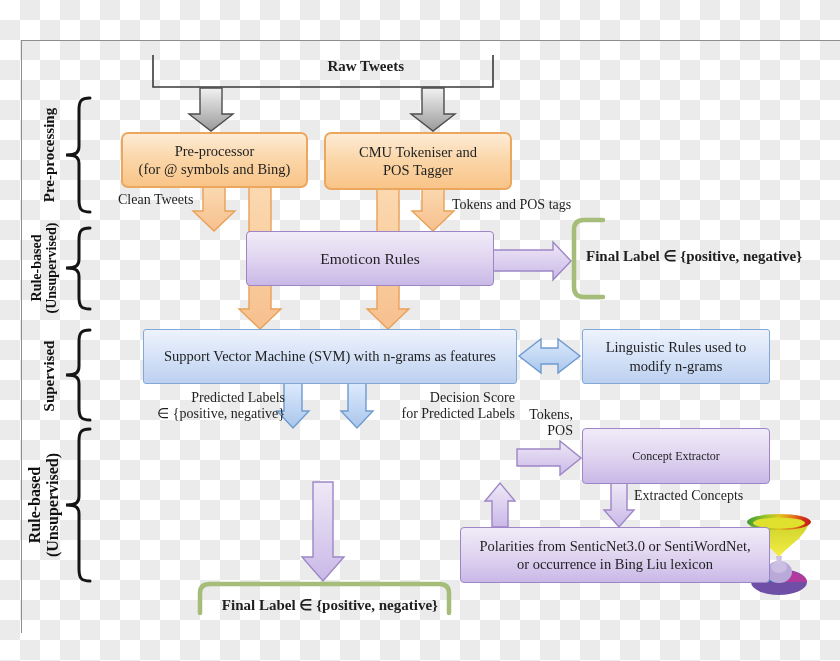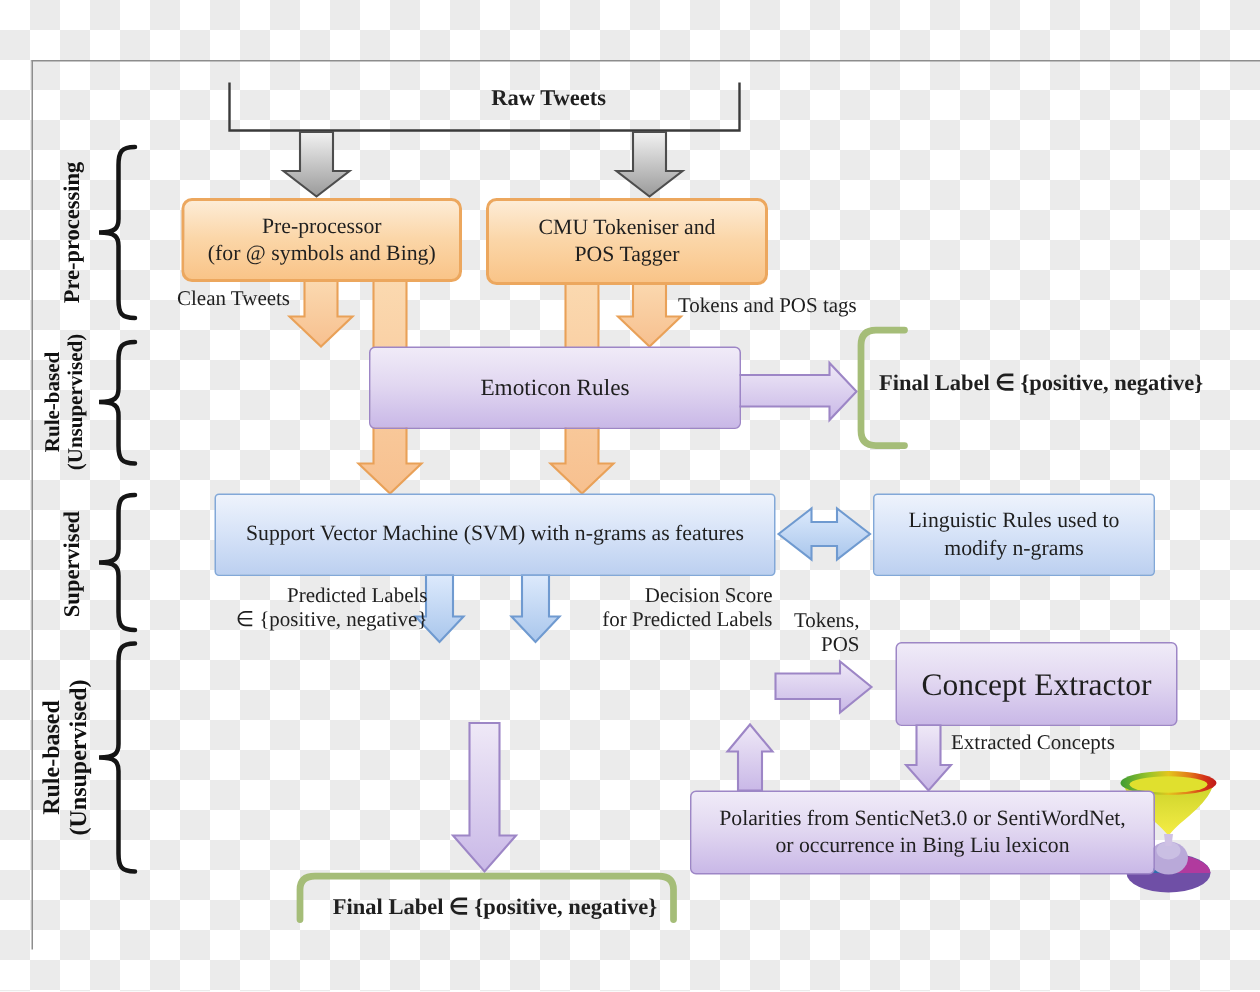--- a/index.html
+++ b/index.html
@@ -146,21 +146,21 @@
   <div class="elabel bold" style="left:586px;top:248px;width:220px;font-size:15px;white-space:nowrap;">Final Label ∈ {positive, negative}</div>
 
   <div class="node blue" style="left:143px;top:329px;width:374px;height:55px;">
     <span>Support Vector Machine (SVM) with n-grams as features</span>
   </div>
   <div class="node blue" style="left:582px;top:329px;width:188px;height:55px;">
     <span>Linguistic Rules used to</span>
     <span>modify n-grams</span>
   </div>
 
-  <div class="node purple" style="left:582px;top:428px;width:188px;height:56px;font-size:21px;margin-left:15px;">
+  <div class="node purple" style="left:582px;top:428px;width:188px;height:56px;font-size:12px;">
     <span>Concept Extractor</span>
   </div>
   <div class="node purple" style="left:460px;top:527px;width:310px;height:56px;">
     <span>Polarities from SenticNet3.0 or SentiWordNet,</span>
     <span>or occurrence in Bing Liu lexicon</span>
   </div>
 
   <div class="elabel bold center" style="left:214px;top:597px;width:224px;font-size:15px;">Final Label ∈ {positive, negative}</div>
 
   <div class="elabel" style="left:118px;top:192px;">Clean Tweets</div>

